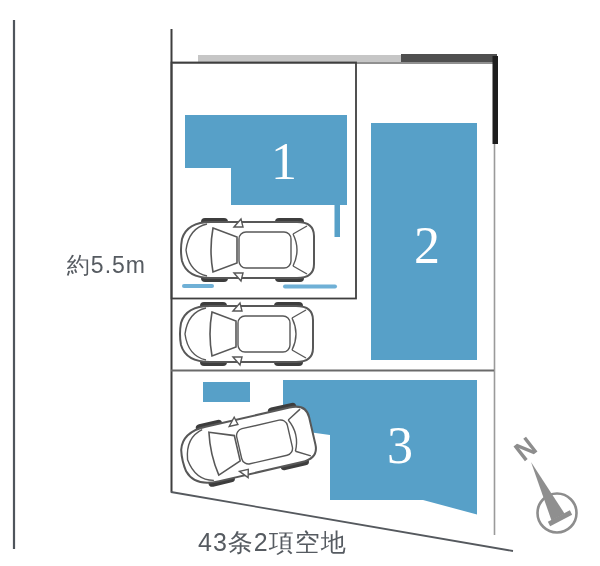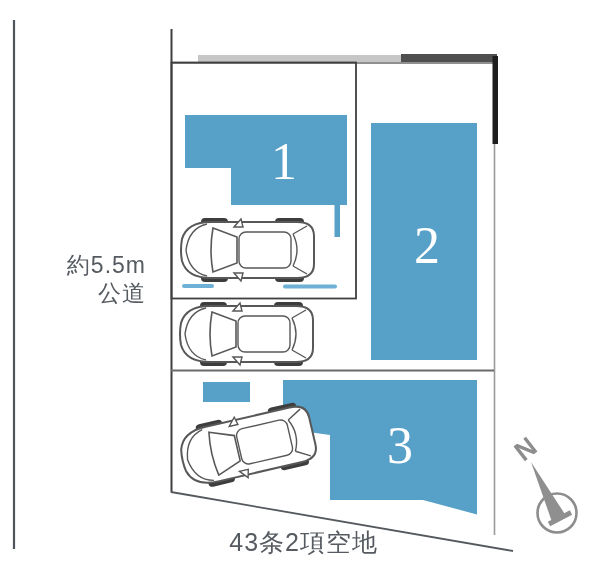--- a/index.html
+++ b/index.html
@@ -6,21 +6,21 @@
   .canvas{
     position:relative;width:600px;height:566px;background:#ffffff;overflow:hidden;
     font-family:"Liberation Sans","DejaVu Sans",sans-serif;
   }
   .canvas svg{position:absolute;left:0;top:0;}
   .label{
     position:absolute;color:var(--text,#565b61);
     font-family:"Liberation Sans","DejaVu Sans",sans-serif;
   }
   .road-label{left:26px;top:251px;width:120px;text-align:right;font-size:23px;line-height:28px;letter-spacing:1px;}
-  .bottom-label{left:198px;top:526px;width:180px;text-align:right;font-size:25px;letter-spacing:1px;}
+  .bottom-label{left:198px;top:526px;width:180px;text-align:left;font-size:25px;letter-spacing:1px;}
   .lot-number{
     position:absolute;width:90px;text-align:center;
     color:var(--lot-number-text,#ffffff);
     font-family:"Liberation Serif","DejaVu Serif",serif;
     font-size:52px;line-height:58px;
   }
   .lot-number.n1{left:239px;top:133px;}
   .lot-number.n2{left:382px;top:217px;}
   .lot-number.n3{left:355px;top:417px;}
   .north-label{
@@ -92,21 +92,20 @@
 
     <g>
       <circle cx="557" cy="513" r="19.5" fill="none" stroke="#8d8d8d" stroke-width="2.6"></circle>
       <polygon points="531,462 551.5,520.5 564.5,513.5" fill="#8f8f8f"></polygon>
       <line x1="549" y1="524" x2="571" y2="512.5" stroke="#8f8f8f" stroke-width="5"></line>
     </g>
   </svg>
 
   <div class="label road-label">
     <div>約5.5m</div>
-    <div>公道</div>
   </div>
 
   <div class="lot-number n1">1</div>
   <div class="lot-number n2">2</div>
   <div class="lot-number n3">3</div>
 
   <div class="label bottom-label">43条2項空地</div>
 
   <div class="north-label">N</div>
 </div>

